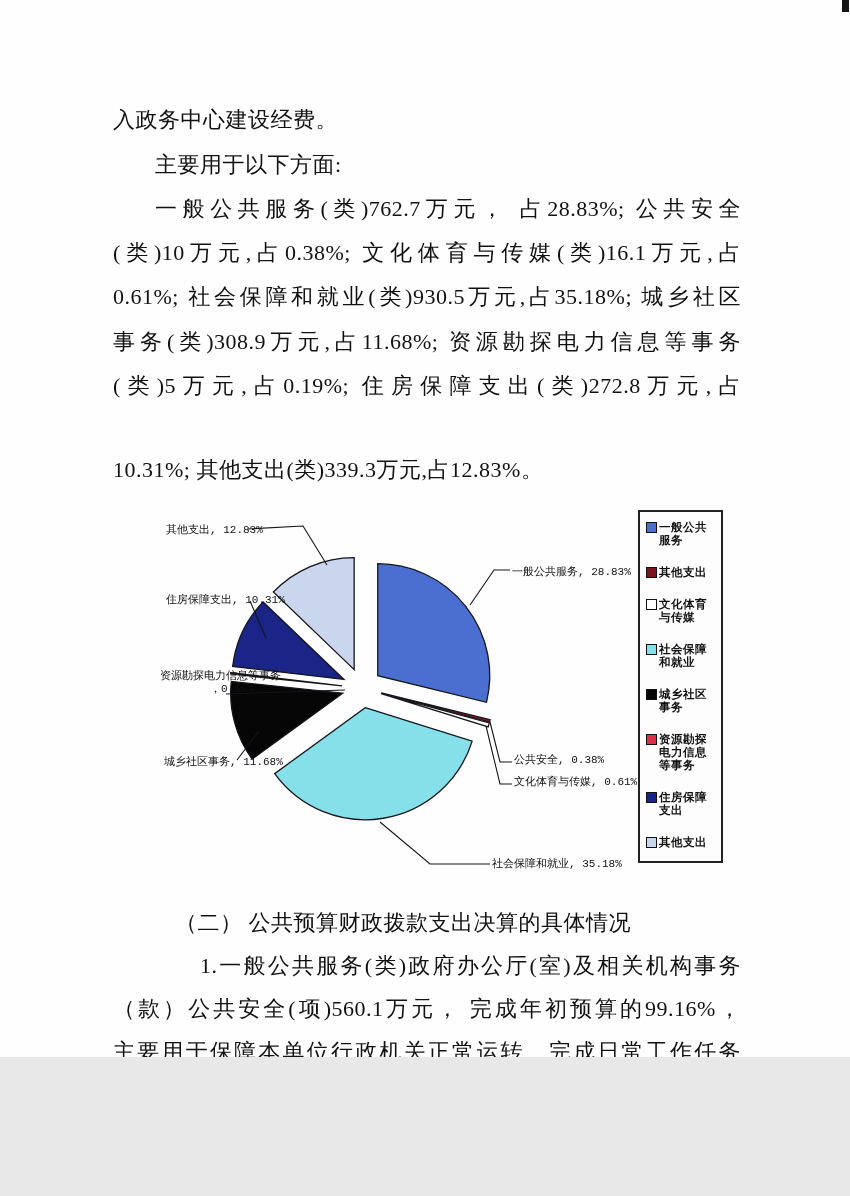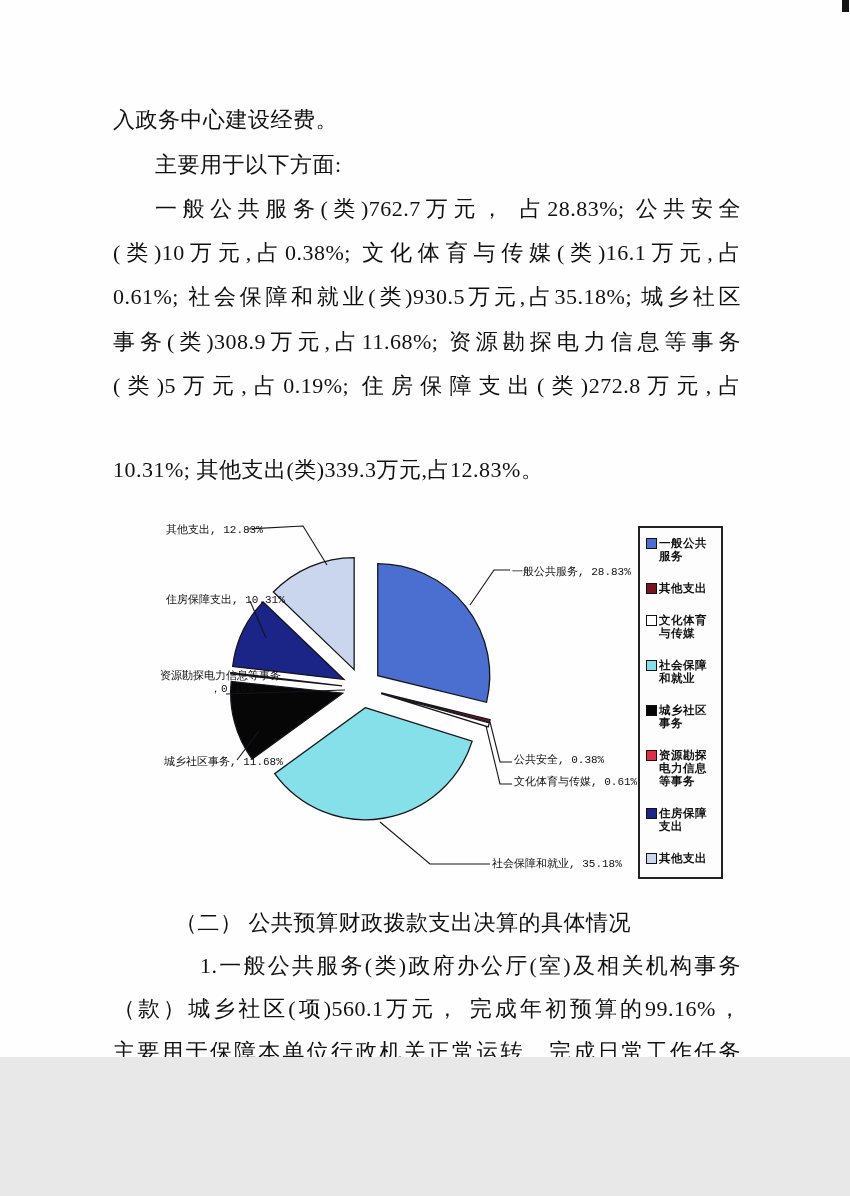--- a/index.html
+++ b/index.html
@@ -11,21 +11,21 @@
   .body-line.just{white-space:normal;text-align:justify;text-align-last:justify;}
   .fig-caption{position:absolute;left:240px;top:452px;font-size:23px;font-weight:bold;
                letter-spacing:1px;white-space:nowrap;}
   .chart{position:absolute;left:140px;top:500px;width:640px;height:395px;}
   .chart svg{position:absolute;left:0;top:0;}
   .callout{position:absolute;font-size:11px;line-height:13px;white-space:nowrap;
            font-family:Liberation Mono, monospace;color:#101010;text-align:center;}
   .callout .l2{display:block;}
   .legend{position:absolute;left:498px;top:10px;width:85px;height:353px;border:2px solid #222;
           box-sizing:border-box;display:flex;flex-direction:column;justify-content:space-between;
-          padding:9px 2px 12px 6px;background:#fdfdfd;margin-top:16px;}
+          padding:9px 2px 12px 6px;background:#fdfdfd;}
   .legend-item{display:flex;align-items:flex-start;}
   .swatch{flex:0 0 auto;width:9px;height:9px;border:1.5px solid #111;margin-top:1px;margin-right:2px;}
   .legend-label{font-size:11.5px;line-height:13px;width:58px;letter-spacing:0.5px;
                 font-family:"Liberation Sans","DejaVu Sans",sans-serif;font-weight:bold;}
   .pagenum{position:absolute;left:0;top:1100px;width:850px;text-align:center;
            font-size:15px;letter-spacing:1px;}
 </style>
 </head>
 <body>
 
@@ -123,17 +123,17 @@
         <div class="legend-item">
           <span class="swatch" style="background: rgb(201, 214, 238);"></span>
           <span class="legend-label">其他支出</span>
         </div>
       </div>
   </div>
 
   <div id="para-bottom">
       <div class="body-line" style="top: 908px; text-indent: 62px;">（二） 公共预算财政拨款支出决算的具体情况</div>
       <div class="body-line just" style="top: 951px; text-indent: 87px;">1.一般公共服务(类)政府办公厅(室)及相关机构事务</div>
-      <div class="body-line just" style="top: 994px;">（款）城乡社区(项)560.1万元， 完成年初预算的99.16%，</div>
+      <div class="body-line just" style="top: 994px;">（款）公共安全(项)560.1万元， 完成年初预算的99.16%，</div>
       <div class="body-line just" style="top: 1037px;">主要用于保障本单位行政机关正常运转、完成日常工作任务</div>
     </div>
 
 </div>
 
 </body></html>

